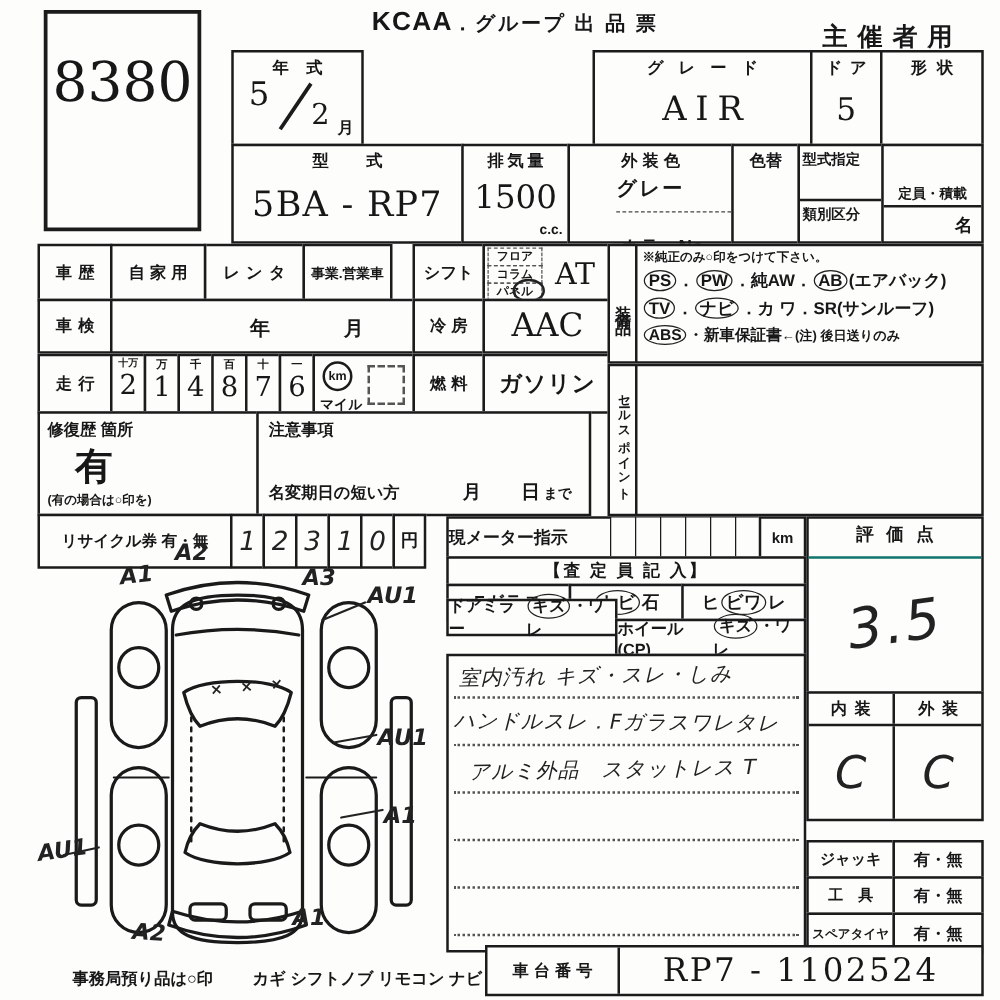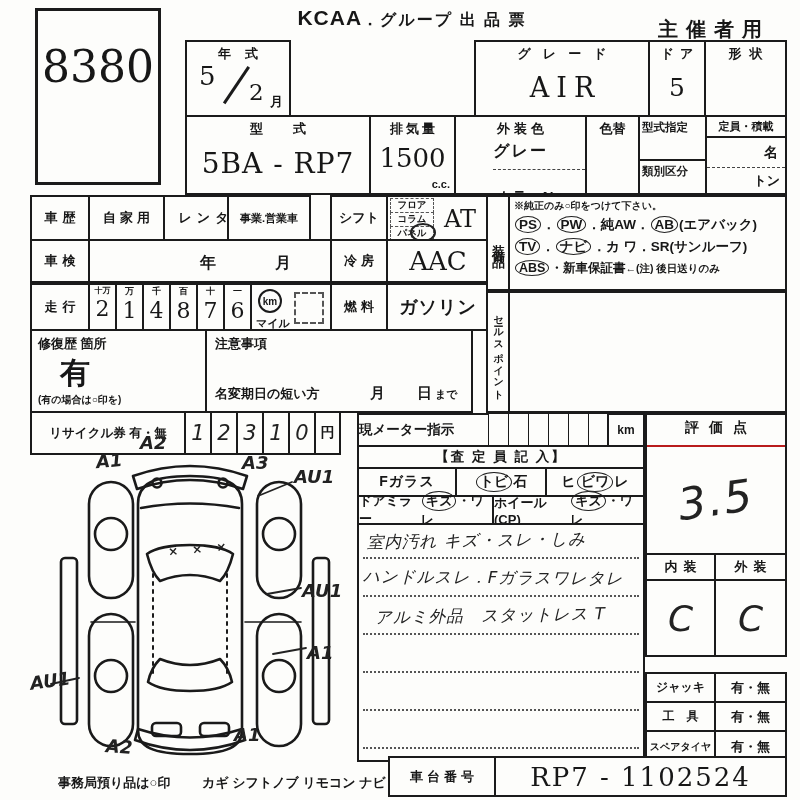--- a/index.html
+++ b/index.html
@@ -73,32 +73,32 @@
     <div class="abs" style="left:0;right:0;bottom:0;height:24px;border-top:1.5px dashed #444;padding:18px 0 0 4px;font-weight:bold;font-size:15px;margin-left:37px;">カラーNo.</div>
   </div>
   <div class="c" style="left:585px;top:115px;width:55px;height:80px;">
     <div class="chdr">色替</div>
   </div>
   <div class="c" style="left:638px;top:115px;width:69px;height:80px;">
     <div style="height:39px;border-bottom:2px solid #1b1b1b;font-weight:bold;font-size:11.5px;padding:3px 0 0 2px;">型式指定</div>
     <div style="font-weight:bold;font-size:11.5px;padding:3px 0 0 2px;">類別区分</div>
   </div>
   <div class="c" style="left:705px;top:115px;width:82px;height:80px;">
-    <div style="border-bottom:2px solid #1b1b1b;font-weight:bold;font-size:11px;text-align:center;padding:2px 0;">定員・積載</div>
+    <div style="border-bottom:2px solid #1b1b1b;font-weight:bold;font-size:11px;text-align:center;padding:2px 0;margin-top:28px;">定員・積載</div>
     <div class="cval" style="height:56px;">
       <span class="abs lbl" style="right:7px;top:6px;font-size:14px;">名</span>
       <div class="abs" style="left:0;right:0;top:29px;border-top:1.5px dashed #444;"></div>
       <span class="abs lbl" style="right:5px;bottom:4px;font-size:13px;">トン</span>
     </div>
   </div>
 
   <div class="c ctr" style="left:30px;top:195px;width:60px;height:46px;font-weight:bold;font-size:13px;letter-spacing:5px;text-indent:5px;">車歴</div>
   <div class="c ctr" style="left:163px;top:195px;width:81px;height:46px;font-weight:bold;font-size:13px;letter-spacing:5px;text-indent:5px;">レンタ</div>
   <div class="c ctr" style="left:88px;top:195px;width:77px;height:46px;font-weight:bold;font-size:13px;letter-spacing:4px;text-indent:4px;">自家用</div>
-  <div class="c ctr" style="left:227px;top:195px;width:84px;height:46px;font-weight:bold;font-size:11px;">事業.営業車</div>
+  <div class="c ctr" style="left:242px;top:195px;width:72px;height:46px;font-weight:bold;font-size:11px;">事業.営業車</div>
 
   <div class="c ctr" style="left:30px;top:239px;width:60px;height:44px;font-weight:bold;font-size:13px;letter-spacing:5px;text-indent:5px;">車検</div>
   <div class="c" style="left:88px;top:239px;width:244px;height:44px;">
     <span class="abs lbl" style="left:110px;top:12px;font-size:16px;">年</span>
     <span class="abs lbl" style="left:185px;top:12px;font-size:16px;">月</span>
   </div>
 
   <div class="c ctr" style="left:30px;top:283px;width:60px;height:48px;font-weight:bold;font-size:13px;letter-spacing:5px;text-indent:5px;">走行</div>
   <div class="c" style="left:88px;top:283px;width:29px;height:48px;">
     <div style="font-size:8px;font-weight:bold;text-align:center;">十万</div>
@@ -196,21 +196,21 @@
   <div class="c ctr" style="left:455px;top:467px;width:92px;height:30px;font-weight:bold;font-size:14px;">
     <span class="circ">トビ</span>
       <span>石</span>
   </div>
   <div class="c ctr" style="left:545px;top:467px;width:100px;height:30px;font-weight:bold;font-size:14px;">
     <span>ヒ</span>
       <span class="circ">ビワ</span>
       <span>レ</span>
   </div>
 
-  <div class="c" style="left:357px;top:495px;width:137px;height:30px;display:flex;align-items:center;justify-content:space-around;font-weight:bold;font-size:13px;">
+  <div class="c" style="left:357px;top:479px;width:137px;height:30px;display:flex;align-items:center;justify-content:space-around;font-weight:bold;font-size:13px;">
     <span>ドアミラー</span>
     <span><span class="circ">キズ</span><span>・ワレ</span></span>
   </div>
   <div class="c" style="left:492px;top:495px;width:153px;height:30px;display:flex;align-items:center;justify-content:space-around;font-weight:bold;font-size:13px;">
     <span>ホイール(CP)</span>
     <span><span class="circ">キズ</span><span>・ワレ</span></span>
   </div>
 
   <div class="c" style="left:357px;top:523px;width:288px;height:239px;">
     <div class="dot6" style="top:32px;"></div>
@@ -218,21 +218,21 @@
     <div class="dot6" style="top:108px;"></div>
     <div class="dot6" style="top:146px;"></div>
     <div class="dot6" style="top:184px;"></div>
     <div class="dot6" style="top:222px;"></div>
     <div class="abs hw" style="left:8px;top:5px;font-size:16.5px;transform:rotate(-1deg);letter-spacing:1px;">室内汚れ キズ・スレ・しみ</div>
     <div class="abs hw" style="left:4px;top:42px;font-size:16.5px;transform:rotate(0.5deg);letter-spacing:1px;">ハンドルスレ．Fガラスワレタレ</div>
     <div class="abs hw" style="left:16px;top:80px;font-size:16.5px;transform:rotate(-1deg);letter-spacing:1px;">アルミ外品　スタットレス T</div>
   </div>
 
   <div class="c" style="left:645px;top:413px;width:142px;height:142px;border-width:2.5px;">
-    <div style="height:26px;border-bottom:2px solid #b91c1c;font-weight:bold;font-size:14px;text-align:center;letter-spacing:10px;text-indent:10px;padding-top:4px;">評価点</div>
+    <div style="height:26px;border-bottom:2px solid #0f766e;font-weight:bold;font-size:14px;text-align:center;letter-spacing:10px;text-indent:10px;padding-top:4px;">評価点</div>
     <div class="ctr hw" style="height:105px;font-size:44px;transform:rotate(-8deg);letter-spacing:2px;">3.5</div>
   </div>
   <div class="c" style="left:645px;top:553px;width:142px;height:104px;border-width:2.5px;">
     <div style="display:flex;height:24px;border-bottom:2px solid #1b1b1b;">
       <div class="ctr" style="width:50%;border-right:2px solid #1b1b1b;font-weight:bold;font-size:13px;letter-spacing:6px;text-indent:6px;box-sizing:border-box;">内装</div>
       <div class="ctr" style="width:50%;font-weight:bold;font-size:13px;letter-spacing:6px;text-indent:6px;">外装</div>
     </div>
     <div style="display:flex;height:74px;">
       <div class="ctr hw" style="width:50%;border-right:2px solid #1b1b1b;font-size:36px;box-sizing:border-box;transform-origin:center;">C</div>
       <div class="ctr hw" style="width:50%;font-size:36px;">C</div>

